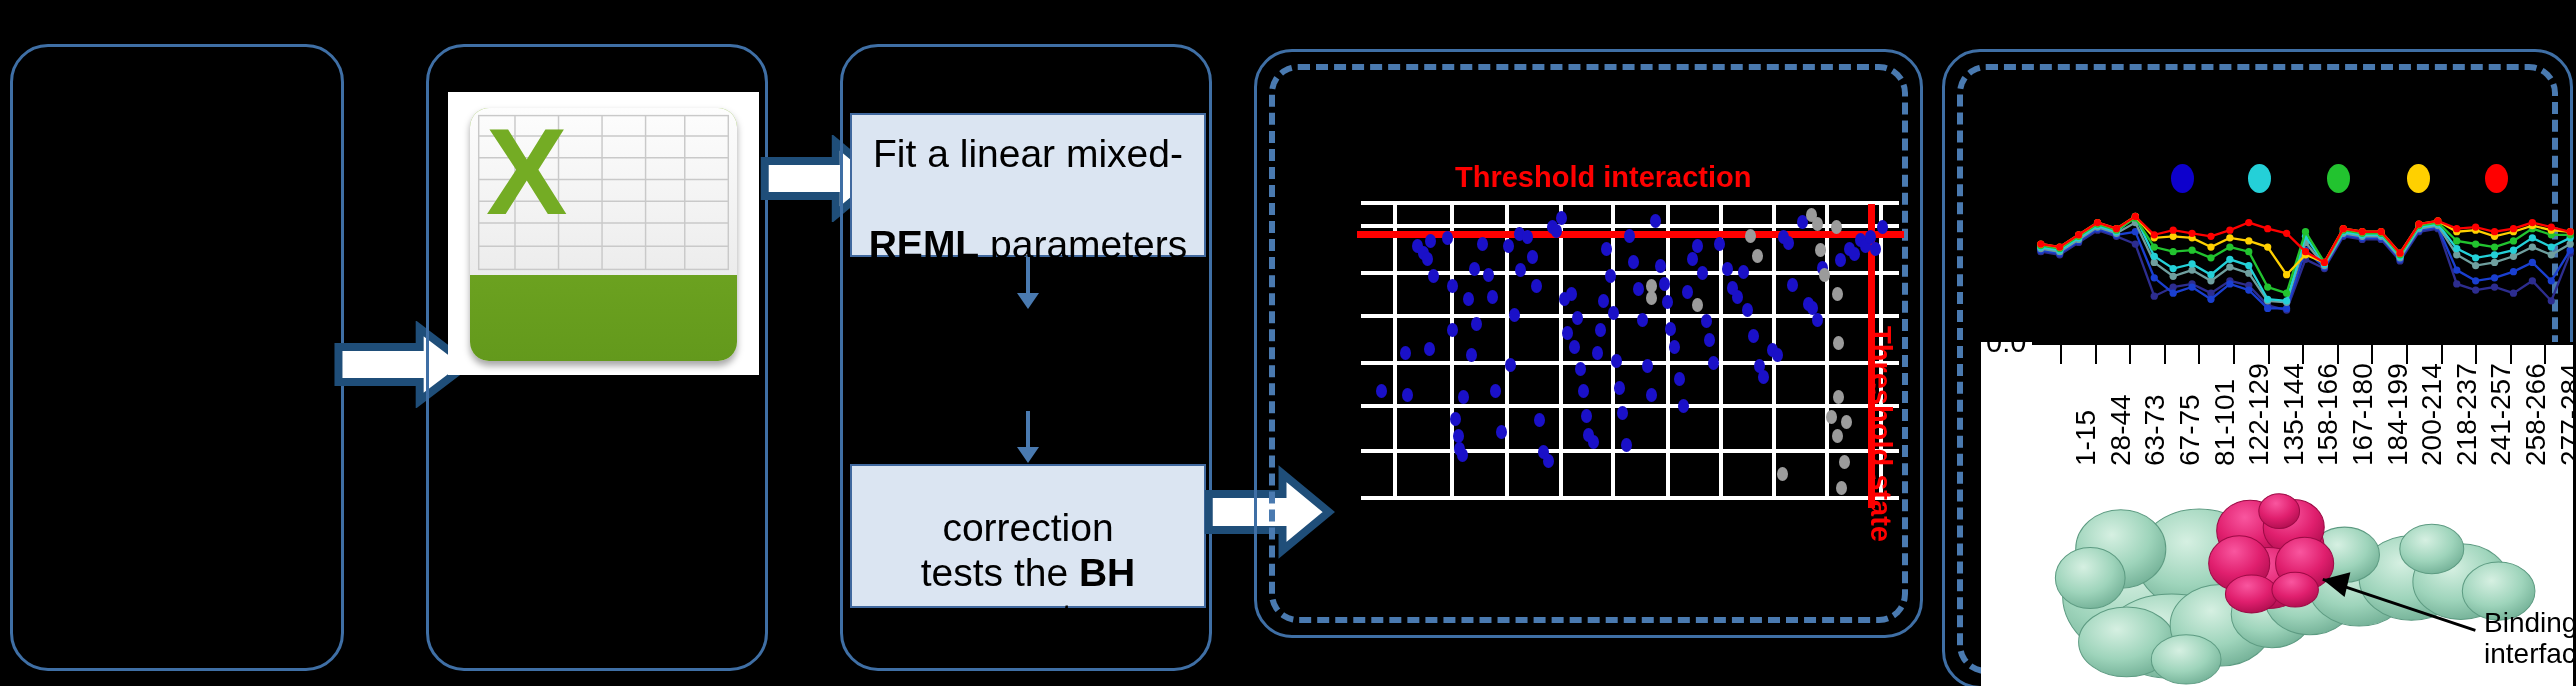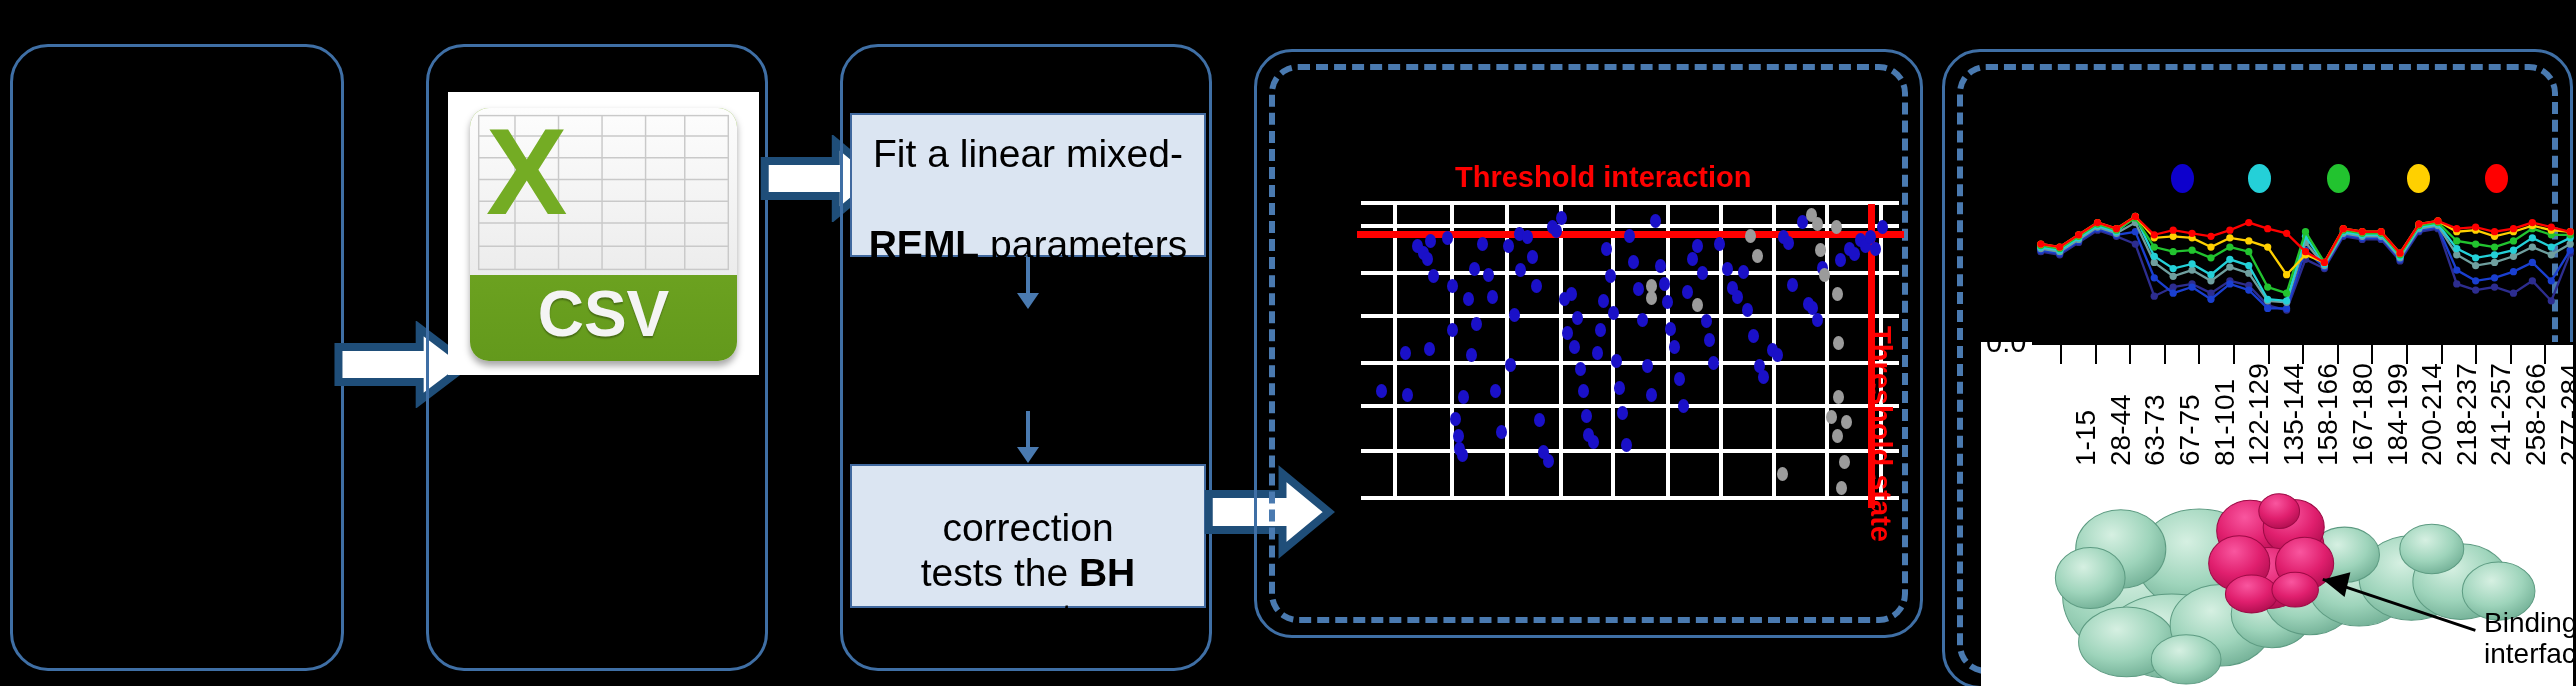--- a/index.html
+++ b/index.html
@@ -195,21 +195,20 @@
           <line x1="12" y1="158" x2="356" y2="158"></line>
           <line x1="12" y1="190" x2="356" y2="190"></line>
           <line x1="62" y1="10" x2="62" y2="222"></line>
           <line x1="122" y1="10" x2="122" y2="222"></line>
           <line x1="182" y1="10" x2="182" y2="222"></line>
           <line x1="242" y1="10" x2="242" y2="222"></line>
           <line x1="296" y1="10" x2="296" y2="222"></line>
         </g>
       </svg>
       <div class="csv-x" style="left:16px; top:2.9px; font-size:122px;">X</div>
-      <div class="csv-label" style="font-size:64px;">CSV</div>
     </div>
   </div>
 
   <svg class="block-arrow" style="left:760px; top:135px; width:124px; height:87px;" viewBox="0 0 170 120">
     <polygon points="6,36 104,36 104,10 164,60 104,110 104,84 6,84" fill="#ffffff" stroke="#1f4e79" stroke-width="11" stroke-linejoin="miter"></polygon>
   </svg>
 
   <div class="panel" style="left:840px; top:44px; width:372px; height:627px;"></div>
 
   <div class="pbox" style="left:850px; top:113px; width:356px; height:144px; font-size:39px;">

